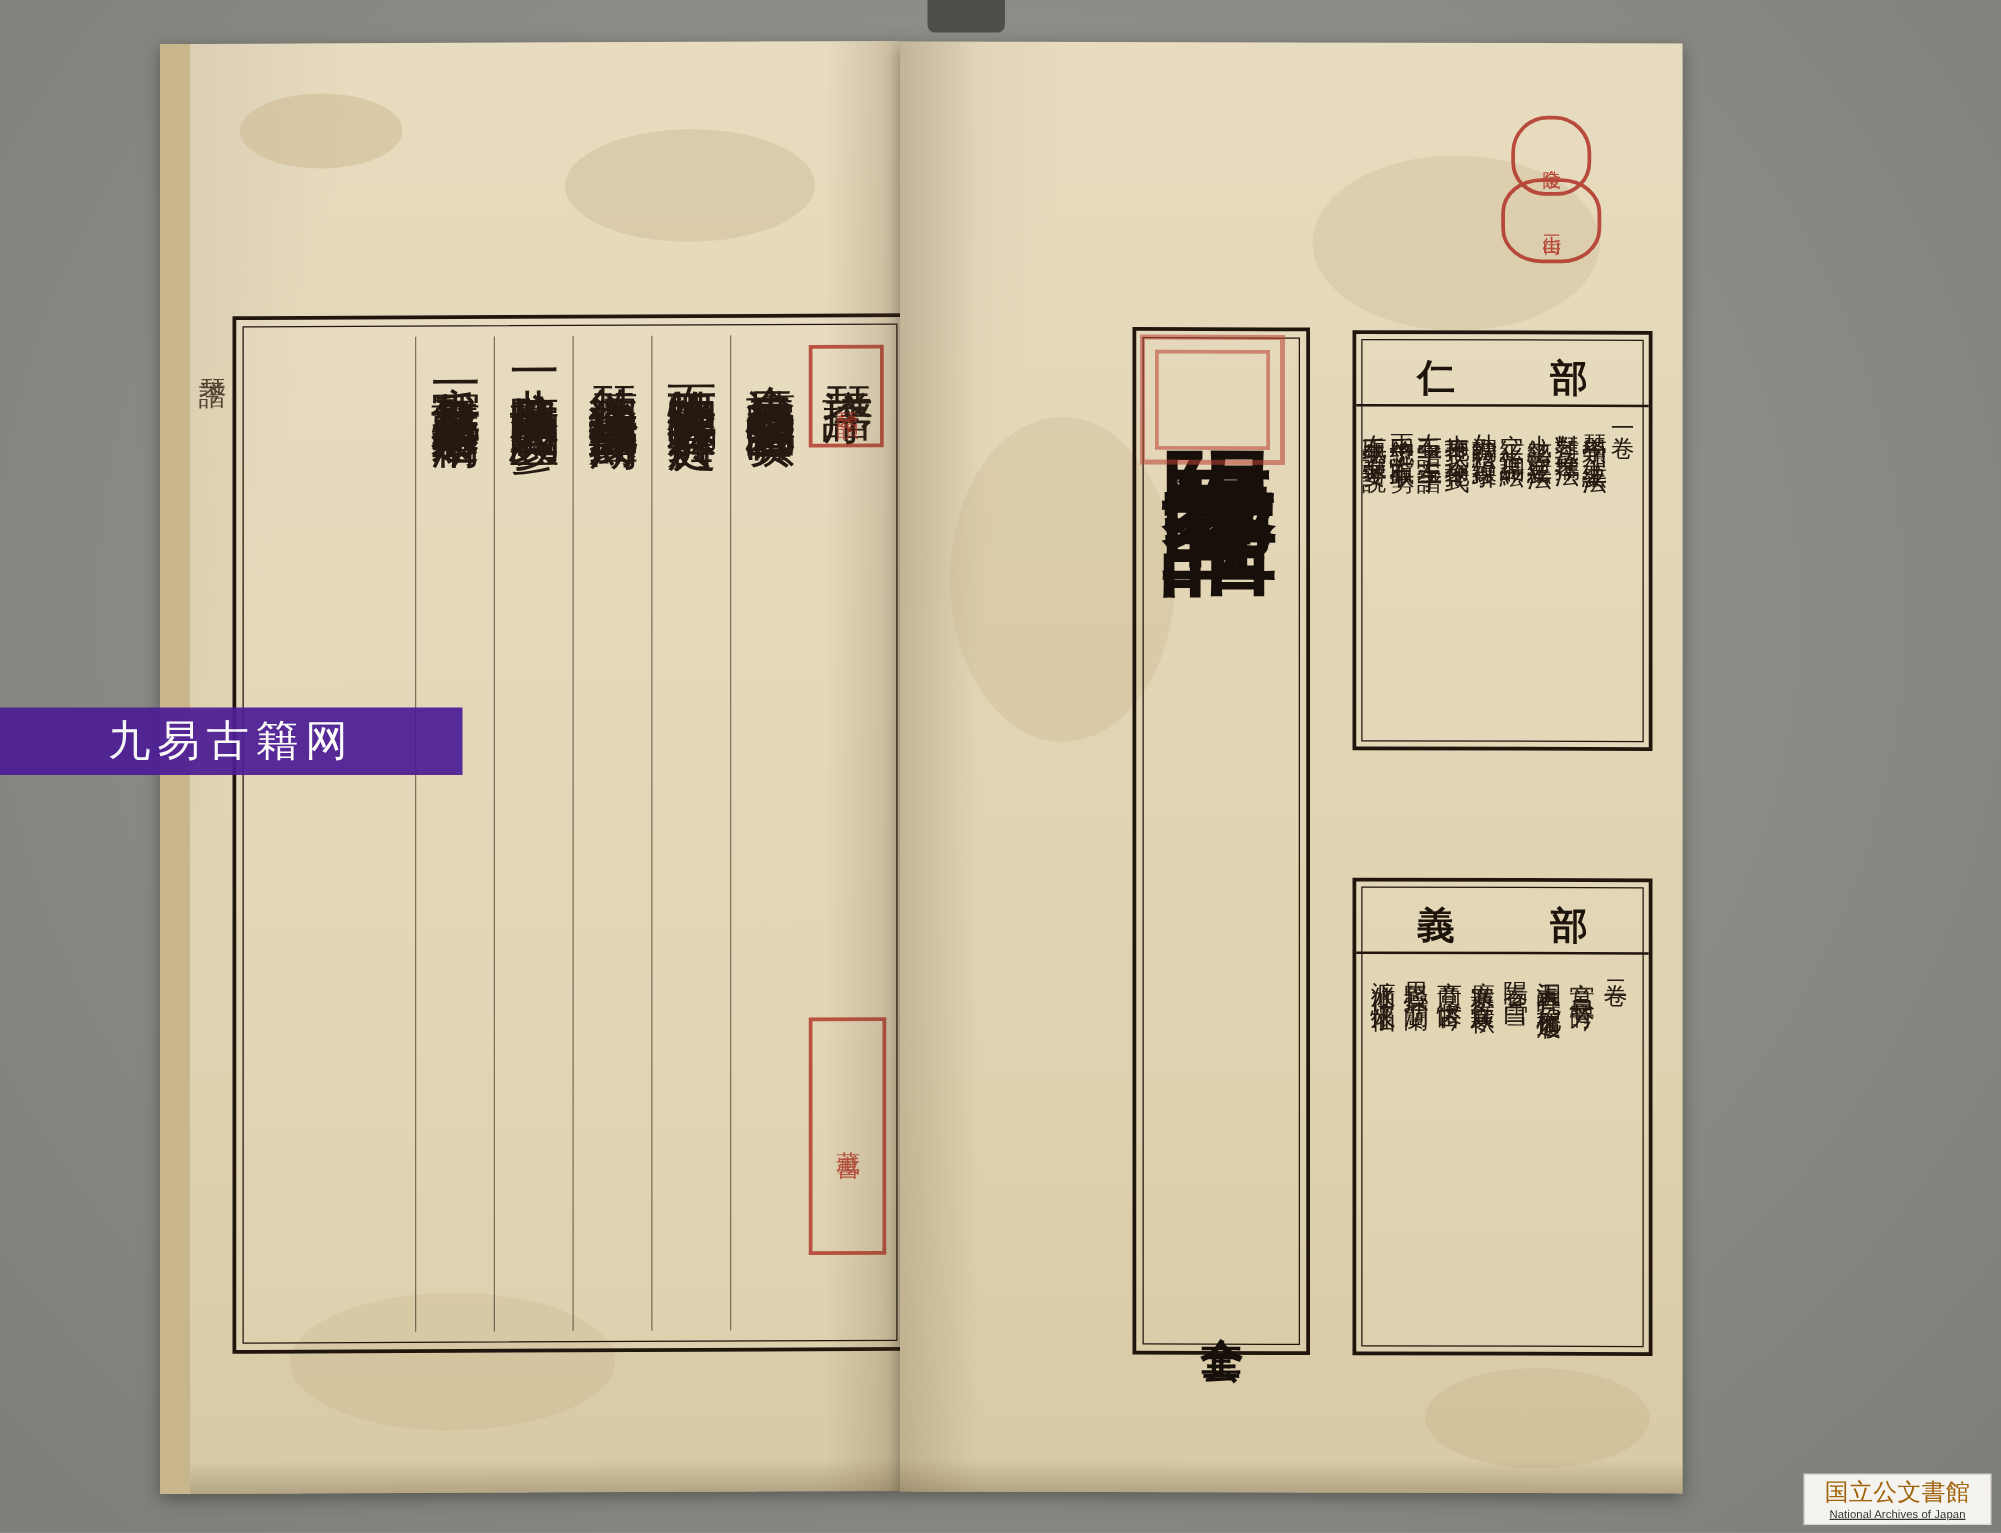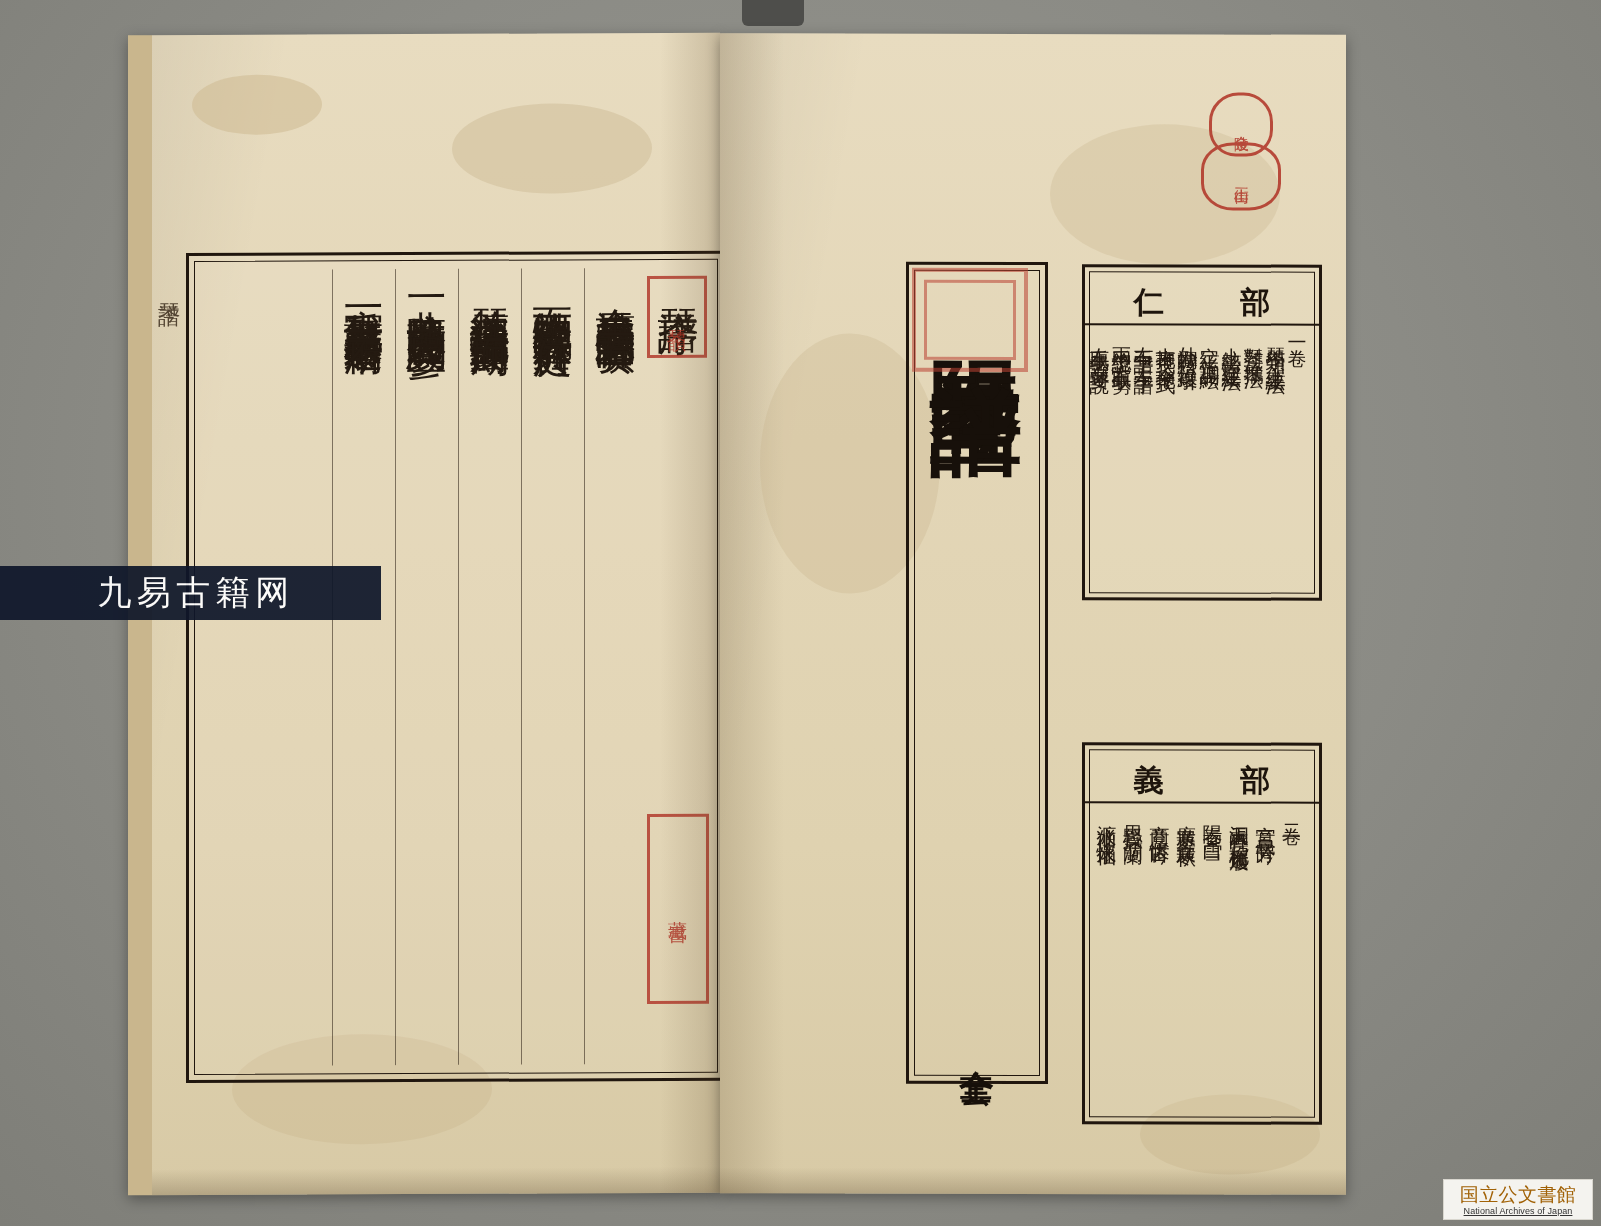--- a/index.html
+++ b/index.html
@@ -182,31 +182,30 @@
     letter-spacing: 0.18em;
   }
 
   
   .watermark {
     position: absolute;
     left: 0;
     top: 566px;
     width: 370px;
     height: 54px;
-    background: #0f172a;
+    background: #4c1d95;
     display: flex;
     align-items: center;
     justify-content: center;
     color: #fff;
     font-size: 34px;
     letter-spacing: 0.16em;
     font-family: "DejaVu Sans", sans-serif;
     opacity: 0.93;
     z-index: 40;
-    padding-left: 11px;
   }
 
   
   .title-frame {
     position: absolute;
     left: 186px;
     top: 228px;
     width: 142px;
     height: 822px;
     border: 3px solid #20160e;
@@ -298,21 +297,21 @@
     background: rgba(255,252,240,0.07);
   }
   .toc-box::before {
     content: "";
     position: absolute;
     left: 4px; top: 4px; right: 4px; bottom: 4px;
     border: 1px solid #20160e;
     pointer-events: none;
   }
   .toc-ren { left: 362px; top: 230px; width: 240px; height: 336px; }
-  .toc-yi  { left: 362px; top: 708px; width: 240px; height: 382px; }
+  .toc-yi  { left: 362px; top: 668px; width: 240px; height: 382px; }
 
   .toc-head {
     position: absolute;
     left: 0; right: 0;
     top: 14px;
     height: 42px;
     display: flex;
     align-items: center;
     justify-content: center;
     border-bottom: 2px solid #20160e;

